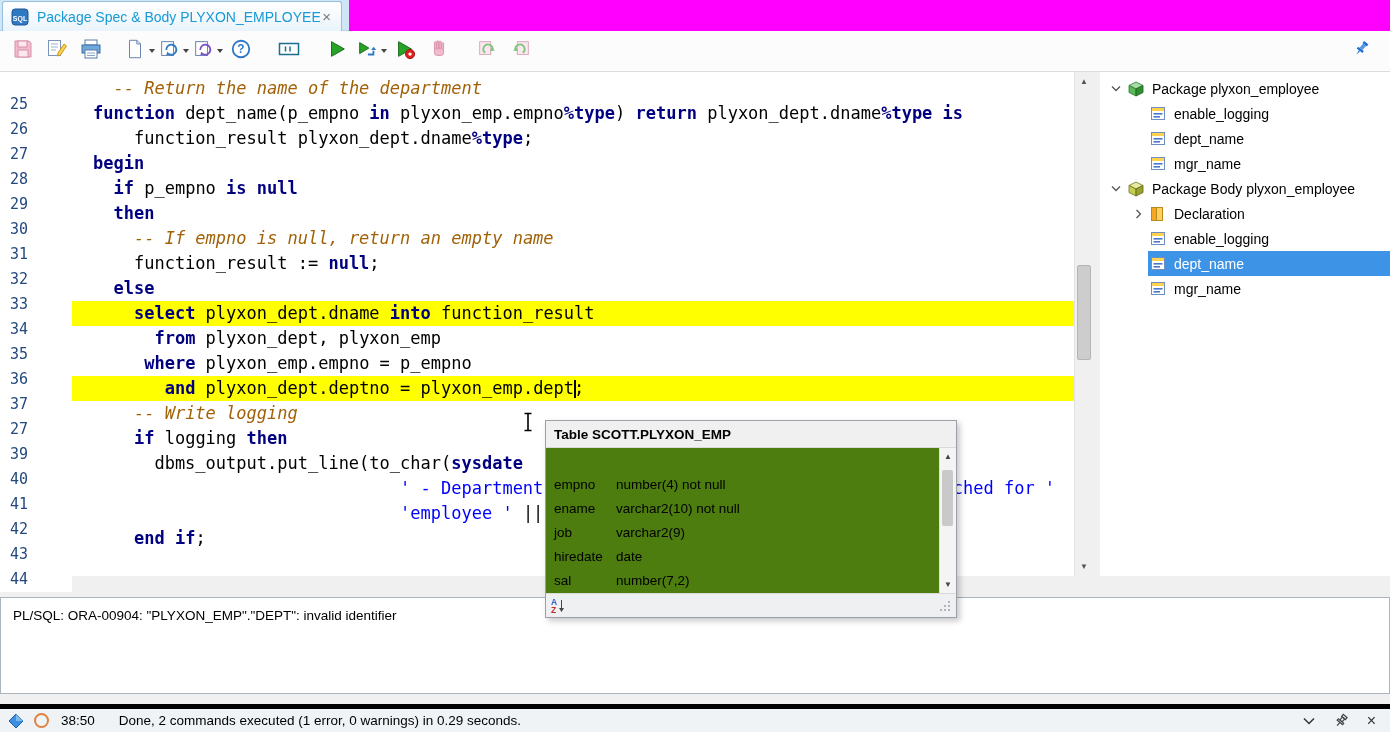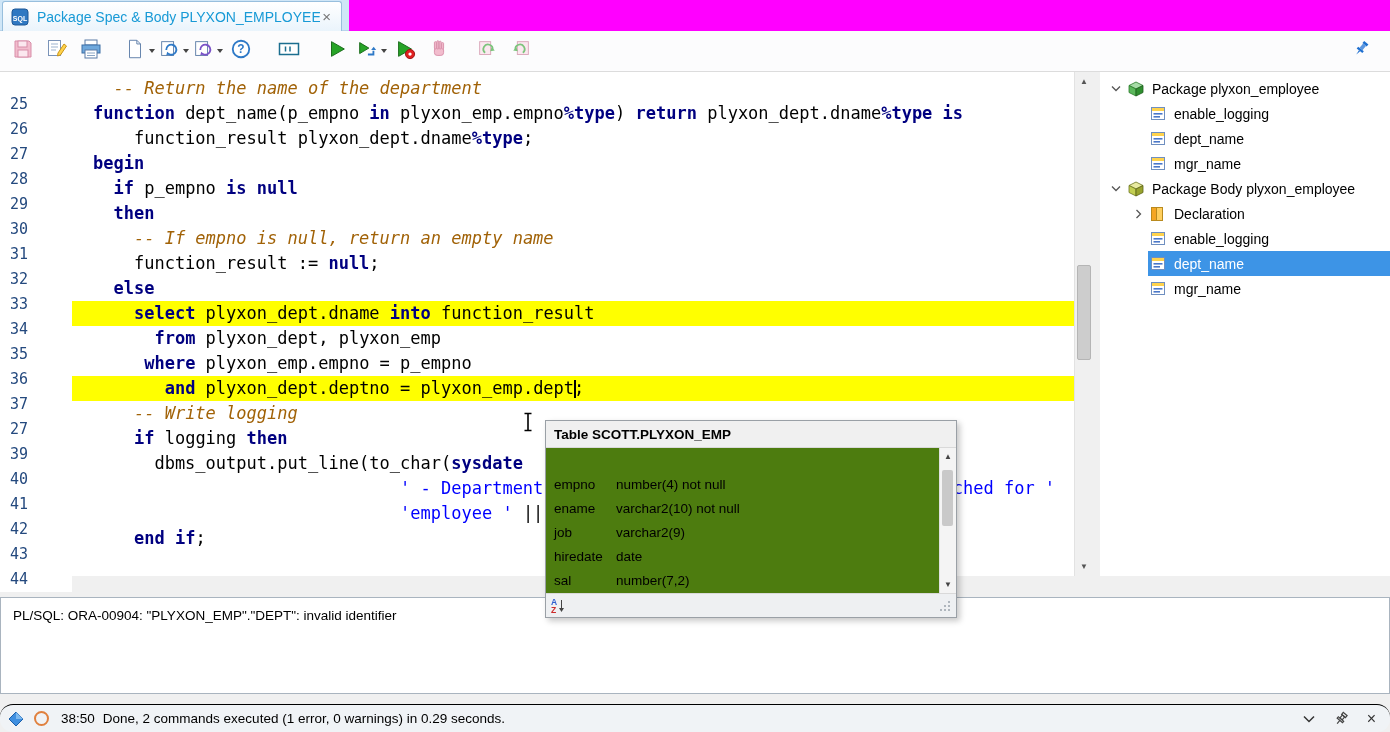--- a/index.html
+++ b/index.html
@@ -58,26 +58,26 @@
   .tt-arrow.up{top:1px}.tt-arrow.down{bottom:1px}
   .tt-thumb{position:absolute;left:2px;width:11px;top:22px;height:56px;background:#c9c9c9;border-radius:2px;}
   .tt-footer{position:absolute;bottom:0;left:0;right:0;height:24px;background:#eef0f2;border-top:1px solid #d9d9d9;
              display:flex;align-items:center;padding:0 4px;box-sizing:border-box;}
   .tt-grip{margin-left:auto;}
   
   .msgpanel{position:absolute;left:0;top:597px;width:1390px;height:97px;background:#fff;border:1px solid #a9b4bf;
             box-sizing:border-box;padding:6px 12px;font-size:13.5px;}
   .msgline{line-height:24px;white-space:nowrap;}
   
-  .statusbar{position:absolute;left:0;top:704px;width:1390px;height:28px;background:#f0f3f6;border-top:1px solid #000000;
-             display:flex;align-items:center;font-size:13.5px;box-sizing:border-box;border-radius:13px;}
+  .statusbar{position:absolute;left:0;top:704px;width:1390px;height:28px;background:#f0f3f6;border-top:5px solid #000000;
+             display:flex;align-items:center;font-size:13.5px;box-sizing:border-box;}
   .sb-icon{margin-left:8px;display:flex;align-items:center;}
   .sb-circle{width:11px;height:11px;border:2px solid #e0813f;border-radius:50%;margin-left:10px;}
   .sb-pos{margin-left:12px;}
-  .sb-msg{margin-left:8px;}
+  .sb-msg{margin-left:24px;}
   .sb-right{margin-left:auto;display:flex;align-items:center;gap:18px;margin-right:14px;color:#333;}
   .sb-x{font-size:16px;line-height:16px;}
   
   .ibeam{position:absolute;left:522px;top:412px;z-index:40;}
 </style>
 </head>
 <body>
 
 <div class="tabstrip">
   <div class="tabstrip-left"></div>

